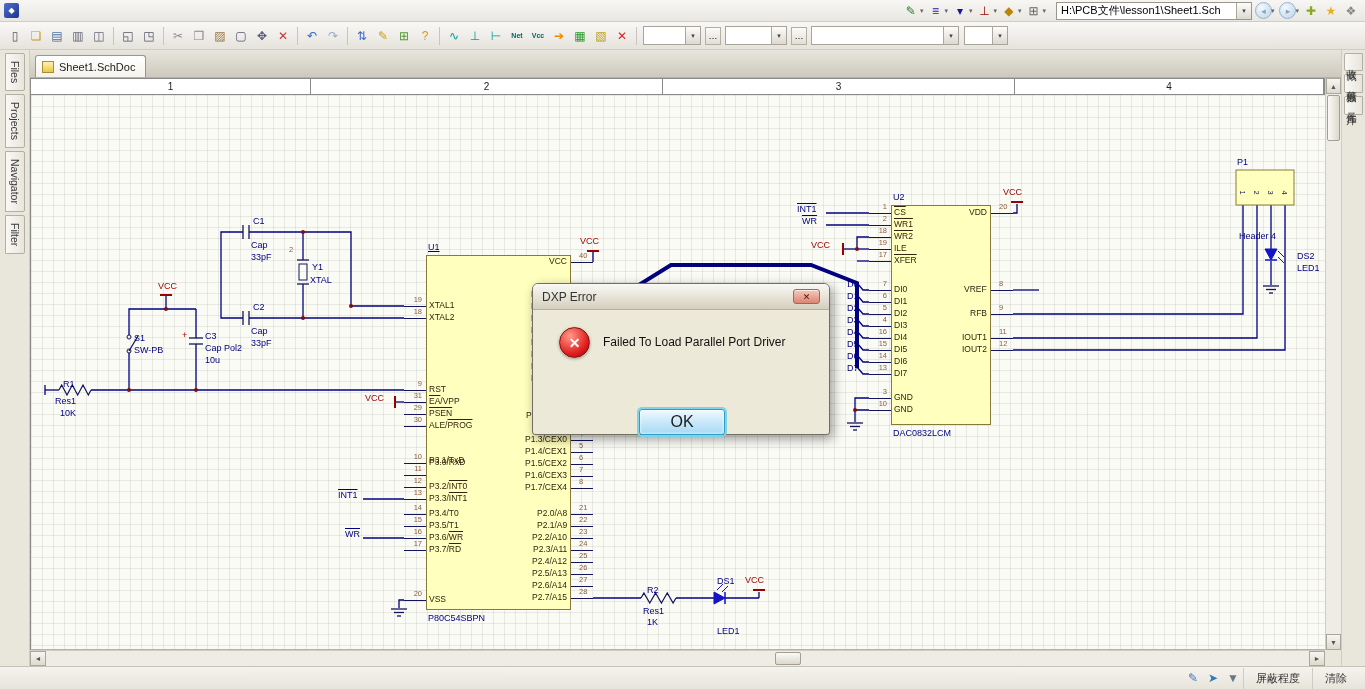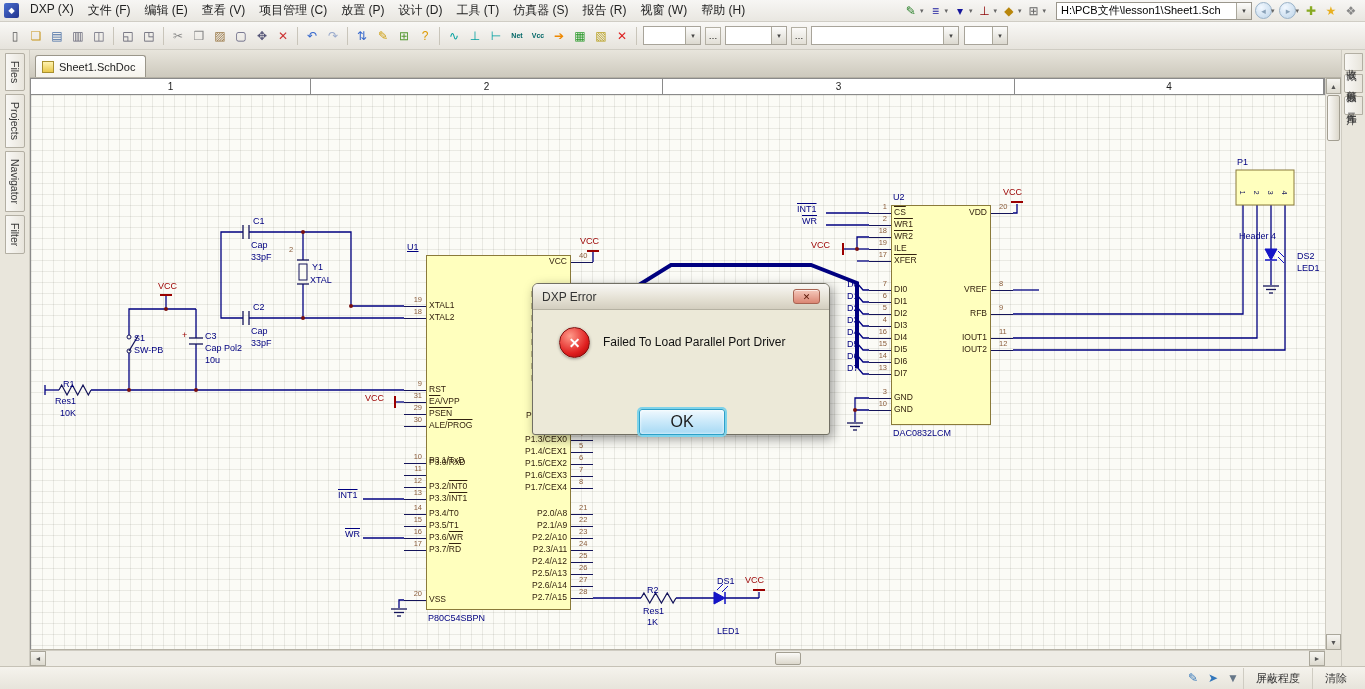--- a/index.html
+++ b/index.html
@@ -73,34 +73,20 @@
   .dlg-body { position:relative; height:125px; }
   .err-icon { position:absolute; left:26px; top:17px; width:31px; height:31px; border-radius:50%; background:radial-gradient(circle at 35% 28%,#ff9a8a,#e02020 62%,#9c0000); border:1px solid #7e1010; color:#fff; font-weight:bold; font-size:14px; display:flex; align-items:center; justify-content:center; box-shadow:0 1px 3px rgba(0,0,0,.35); }
   .dlg-msg { position:absolute; left:70px; top:25px; font-size:12px; color:#111; }
   .dlg-ok { position:absolute; left:106px; top:99px; width:86px; height:26px; font-size:16px; color:#1a1a1a; background:linear-gradient(#f0f9fe,#cdeafa 45%,#a6d9f4); border:1px solid #2ea0c8; border-radius:3px; box-shadow:0 0 0 2px #7ed3ea, inset 0 0 3px #fff; display:flex; align-items:center; justify-content:center; }
 </style>
 </head>
 <body>
 
 <div id="menubar">
   <div id="app-icon">◆</div>
-  <div id="menu-items" style="display:flex;">
-      <div class="menu-item">DXP (X)</div>
-      <div class="menu-item">文件 (F)</div>
-      <div class="menu-item">编辑 (E)</div>
-      <div class="menu-item">查看 (V)</div>
-      <div class="menu-item">项目管理 (C)</div>
-      <div class="menu-item">放置 (P)</div>
-      <div class="menu-item">设计 (D)</div>
-      <div class="menu-item">工具 (T)</div>
-      <div class="menu-item">仿真器 (S)</div>
-      <div class="menu-item">报告 (R)</div>
-      <div class="menu-item">视窗 (W)</div>
-      <div class="menu-item">帮助 (H)</div>
-    </div>
   <div id="wiring-icons">
       <span class="icon-btn" style="color: rgb(31, 122, 31);">✎</span>
       <span class="mini-dd">▾</span>
       <span class="icon-btn" style="color: rgb(22, 22, 156);">≡</span>
       <span class="mini-dd">▾</span>
       <span class="icon-btn" style="color: rgb(22, 22, 156);">▾</span>
       <span class="mini-dd">▾</span>
       <span class="icon-btn" style="color: rgb(139, 0, 0);">⊥</span>
       <span class="mini-dd">▾</span>
       <span class="icon-btn" style="color: rgb(184, 134, 11);">◆</span>
@@ -494,21 +480,21 @@
         <line x1="1247" y1="162" x2="1253" y2="168" stroke="#1212c4" stroke-width="1"></line>
       </g>
       <g>
         <rect x="1205" y="75" width="58" height="35" fill="#ffffbe" stroke="#8a7a3a"></rect>
       </g>
     </svg>
     <span class="hdr-digit" style="left: 1209px; top: 93px;">1</span>
     <span class="hdr-digit" style="left: 1223px; top: 93px;">2</span>
     <span class="hdr-digit" style="left: 1237px; top: 93px;">3</span>
     <span class="hdr-digit" style="left: 1251px; top: 93px;">4</span>
-    <div class="sl c-des" style="left: 376px; top: 147px; text-decoration: underline;">U1</div>
+    <div class="sl c-des" style="left: 397px; top: 147px; text-decoration: underline;">U1</div>
     <div class="sl c-des" style="left: 397px; top: 518px;">P80C54SBPN</div>
     <div class="sl c-des" style="left: 862px; top: 97px;">U2</div>
     <div class="sl c-des" style="left: 862px; top: 333px;">DAC0832LCM</div>
     <div class="sl c-des" style="left: 1206px; top: 62px;">P1</div>
     <div class="sl c-des" style="left: 1208px; top: 136px;">Header 4</div>
     <div class="sl c-des" style="left: 222px; top: 121px;">C1</div>
     <div class="sl c-des" style="left: 220px; top: 145px;">Cap</div>
     <div class="sl c-des" style="left: 220px; top: 157px;">33pF</div>
     <div class="sl c-des" style="left: 222px; top: 207px;">C2</div>
     <div class="sl c-des" style="left: 220px; top: 231px;">Cap</div>

